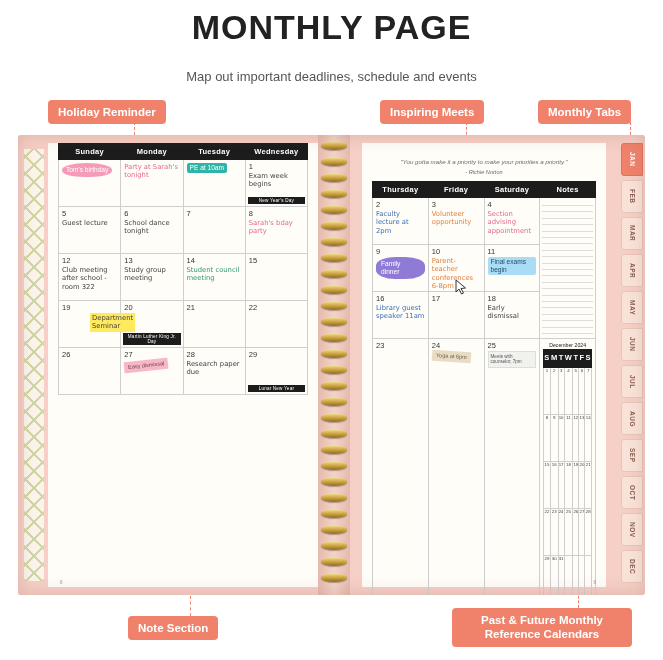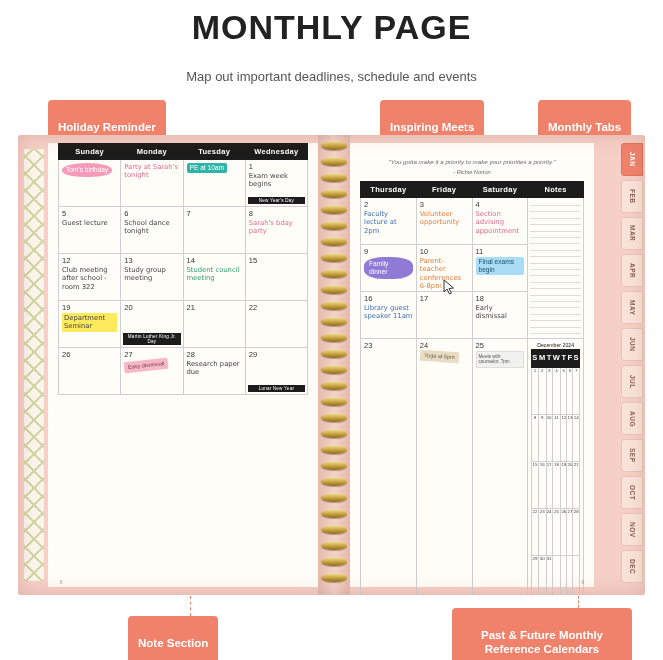--- a/index.html
+++ b/index.html
@@ -27,21 +27,21 @@
     color:#555;
     margin-top:22px;
   }
   
   .callout {
     position:absolute;
     background:#f0826b;
     color:#ffffff;
     font-size:11.5px;
     font-weight:bold;
-    padding:20px 10px;
+    padding:5px 10px;
     border-radius:4px;
     text-align:center;
     line-height:1.25;
     white-space:nowrap;
   }
   .callout.wrap { white-space:normal; }
   .dash {
     position:absolute;
     border-left:1px dashed #f0826b;
   }
@@ -73,21 +73,21 @@
     background-color:#fdf6ee;
     opacity:.95;
   }
   
   .page {
     position:absolute;
     top:8px; bottom:8px;
     background:#fffdf8;
   }
   .page.left { left:30px; width:270px; }
-  .page.right { left:332px; width:244px; }
+  .page.right { left:344px; width:244px; }
   .page-edge-right {
     position:absolute; right:0; top:0; bottom:0; width:34px;
     background:#f6cfc6;
   }
   
   .coil {
     position:absolute;
     left:300px; top:0; width:32px; height:100%;
     background:linear-gradient(to right,#e6b9ad,#f3d3c8,#e6b9ad);
   }
@@ -142,21 +142,21 @@
     border-radius:2px;
     font-size:6.6px;
     line-height:1.2;
     color:#fff;
   }
   .chip.pink { background:#f59ab8; color:#fff; border-radius:50% 50% 45% 45%; padding:3px 4px; }
   .chip.teal { background:#2fb5a8; }
   .chip.purple { background:#8f7ad6; border-radius:40%; padding:3px 5px; }
   .chip.blue-l { background:#a9dcf5; color:#22506b; }
   .hl-yellow2 {
-    background:#ffe95c; padding:1px 2px; color:#333; display:inline-block;
+    background:#ffe95c; padding:1px 2px; color:#333; display:inline-block;margin-left:28px;
   }
   .washi {
     display:inline-block; background:#f7b7c7; color:#6d3b47;
     font-size:5.5px; padding:2px 4px; transform:rotate(-6deg);
     border-radius:1px;
   }
   .washi.tan {
     background:#e9dcc4; color:#6a5b3f; transform:rotate(4deg);
   }
   .holiday {

